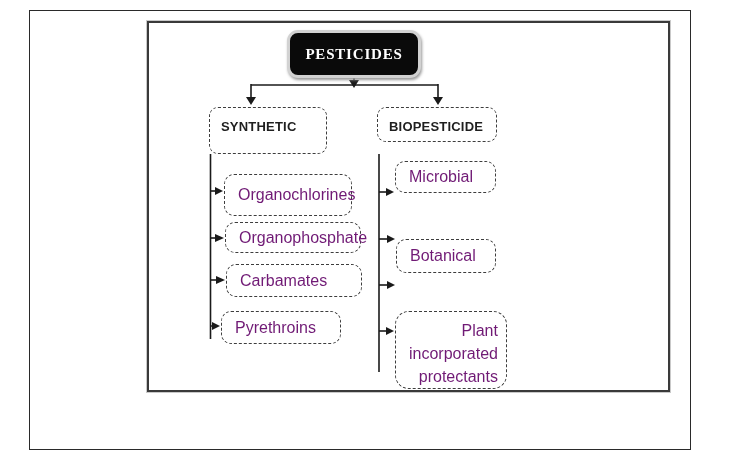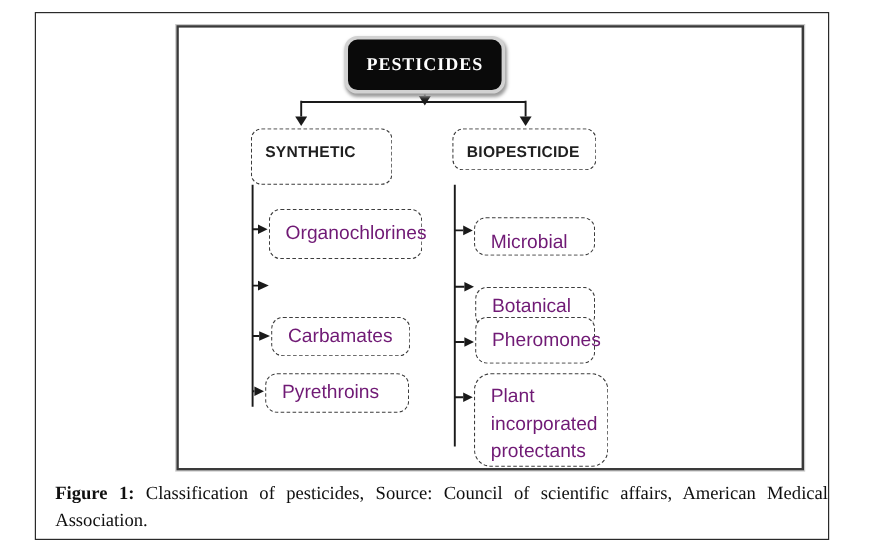--- a/index.html
+++ b/index.html
@@ -46,26 +46,26 @@
     display: flex; align-items: center; justify-content: center;
     color: #ffffff; font-family: "Liberation Serif", serif;
     font-weight: bold; font-size: 15px; letter-spacing: 0.8px;
   }
 
   
   .n-synthetic      { left: 60px;  top: 84px;  width: 118px; height: 47px; }
   .n-biopesticide   { left: 228px; top: 84px;  width: 120px; height: 35px; }
   .n-organochlorines{ left: 75px;  top: 151px; width: 128px; height: 42px; }
   .n-organophosphate{ left: 76px;  top: 199px; width: 136px; height: 31px; }
-  .n-carbamates     { left: 77px;  top: 241px; width: 116px; height: 33px; }
+  .n-carbamates     { left: 77px;  top: 241px; width: 136px; height: 33px; }
   .n-pyrethroins    { left: 72px;  top: 288px; width: 120px; height: 33px; }
-  .n-microbial      { left: 246px; top: 158px; width: 101px; height: 32px; align-items: flex-end; }
+  .n-microbial      { left: 246px; top: 138px; width: 101px; height: 32px; }
   .n-botanical      { left: 247px; top: 216px; width: 100px; height: 34px; }
   .n-pheromones     { left: 247px; top: 241px; width: 100px; height: 39px; }
-  .n-plant          { left: 246px; top: 288px; width: 112px; height: 78px; }
+  .n-plant          { left: 246px; top: 288px; width: 112px; height: 78px; text-align: right; }
 
   .caption {
     position: absolute; left: 45px; top: 400px; width: 644px;
     font-family: "Liberation Serif", serif; font-size: 15.5px;
     color: #101010; line-height: 22px;
   }
   .cap-justify { text-align: justify; text-align-last: justify; }
   .cap-bold { font-weight: bold; }
 </style>
 </head>
@@ -115,44 +115,37 @@
       <div class="node parent n-synthetic">
         <span>SYNTHETIC</span>
       </div>
       <div class="node parent n-biopesticide">
         <span>BIOPESTICIDE</span>
       </div>
 
       <div class="node n-organochlorines">
         <span>Organochlorines</span>
       </div>
+      <div class="node n-organophosphate">
+        <span>Organophosphate</span>
+      </div>
       <div class="node n-carbamates">
         <span>Carbamates</span>
       </div>
       <div class="node n-pyrethroins">
         <span>Pyrethroins</span>
       </div>
 
       <div class="node n-microbial">
         <span>Microbial</span>
       </div>
       <div class="node n-botanical">
         <span>Botanical</span>
       </div>
-      <div class="node n-pheromones">
-        <span>Pheromones</span>
-      </div>
       <div class="node tall n-plant">
         <span>Plant incorporated protectants</span>
       </div>
 
     </div>
 
-    <div class="caption" style="left:16px; top:390px;">
-      <div class="cap-justify">
-        <span class="cap-bold">Figure 1:</span>
-        <span>Classification of pesticides, Source: Council of scientific affairs, American Medical</span>
-      </div>
-      <div>Association.</div>
-    </div>
 
   </div>
 </div>
 
 </body></html>

